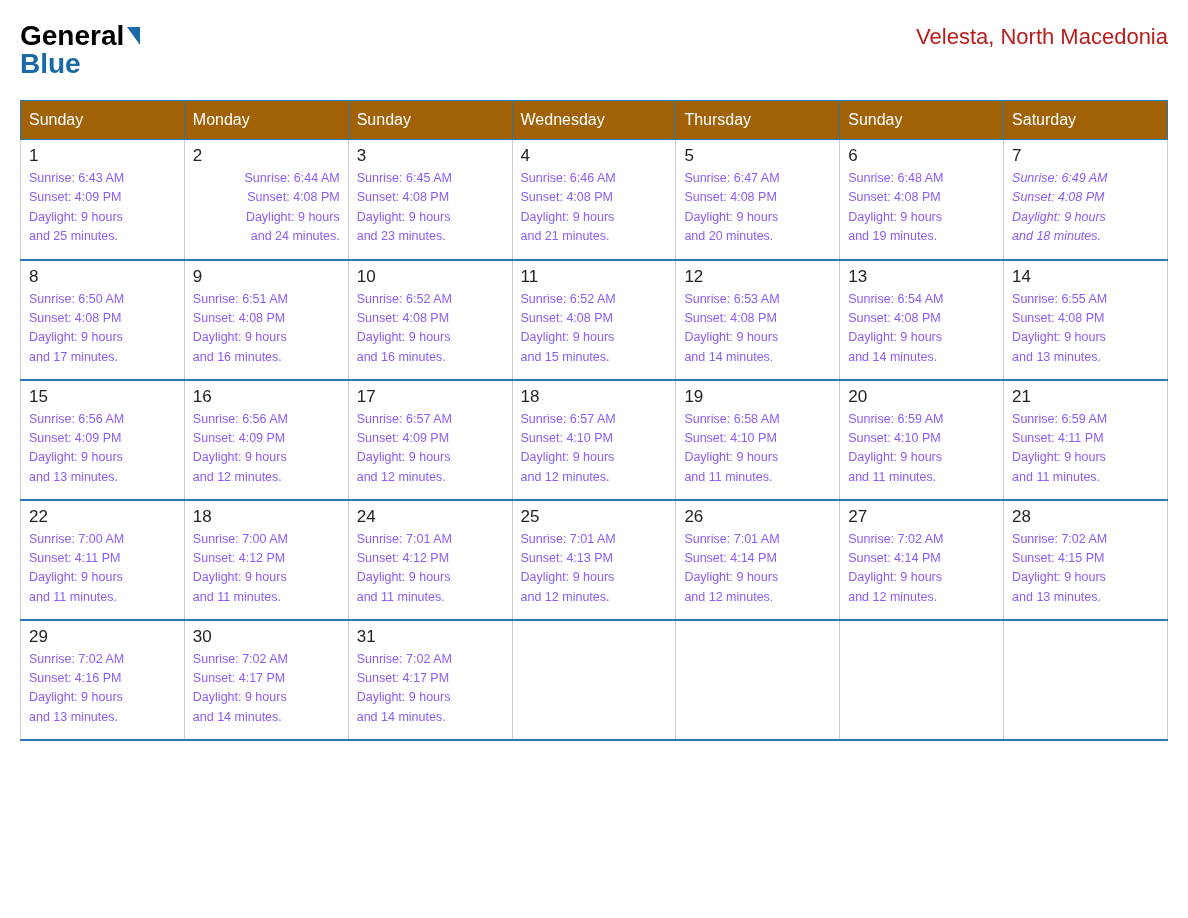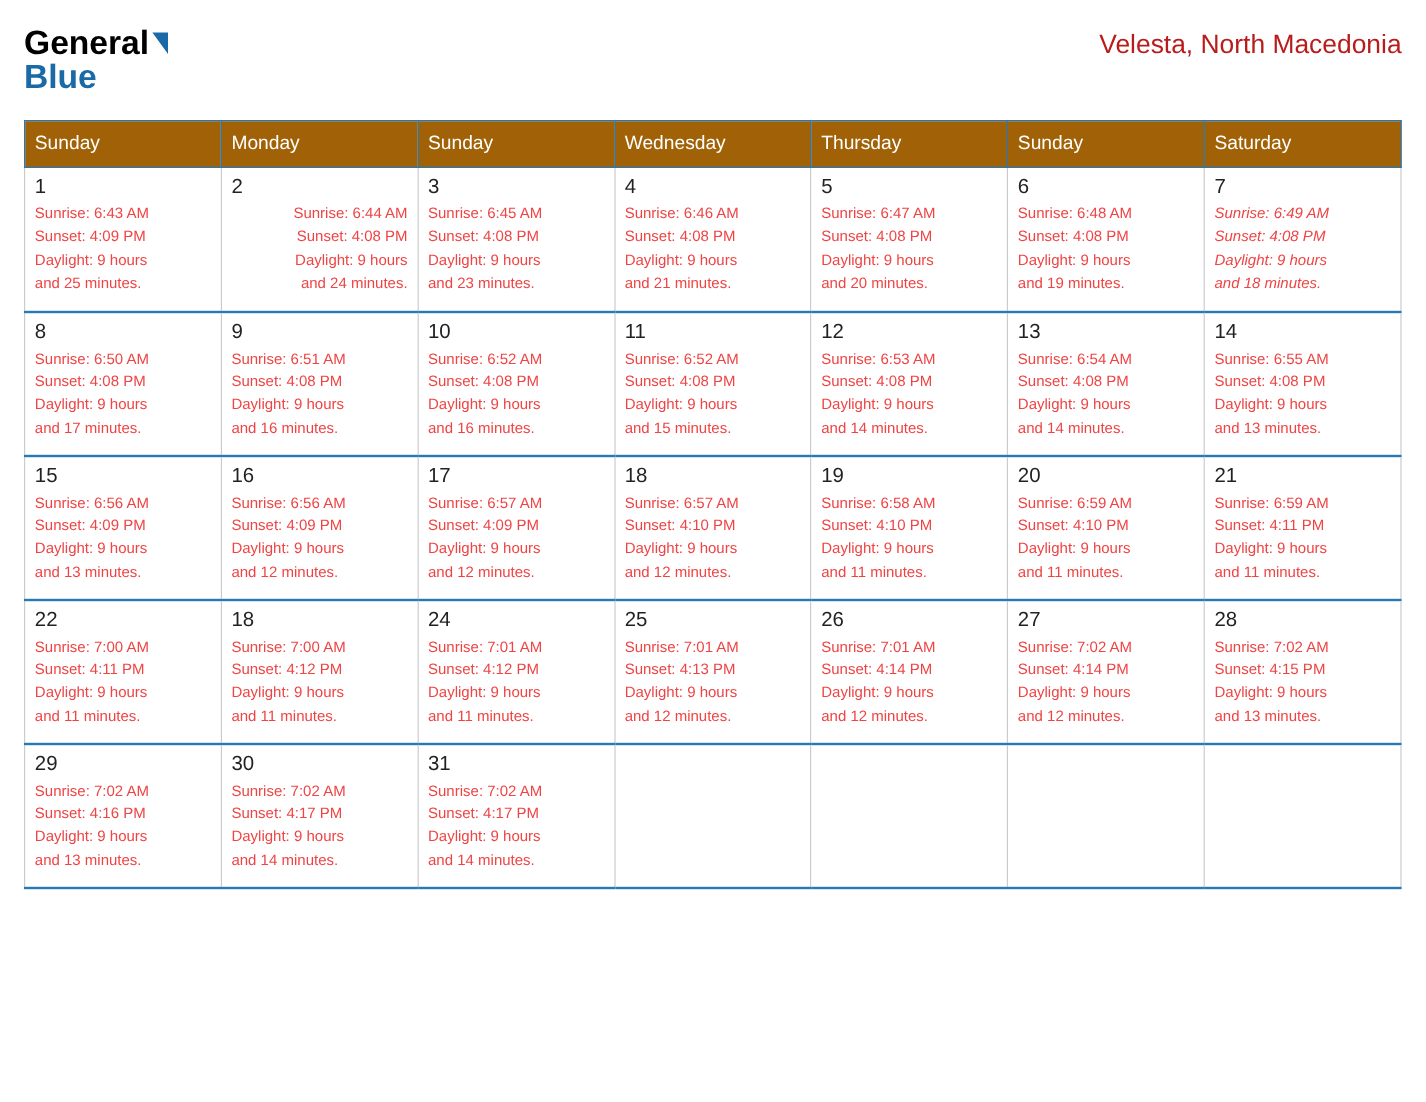--- a/index.html
+++ b/index.html
@@ -77,21 +77,21 @@
     }
     .day-number {
       font-size: 17px;
       font-weight: normal;
       color: #222;
       margin-bottom: 3px;
     }
     .day-info {
       font-size: 12.5px;
       line-height: 1.55;
-      color: #ef4444;
+      color: #8b5cf6;
     }
     .empty-cell {
       background: #fff;
     }
   </style>
 </head>
 <body>
 
 <div class="header">
   <div class="logo">

